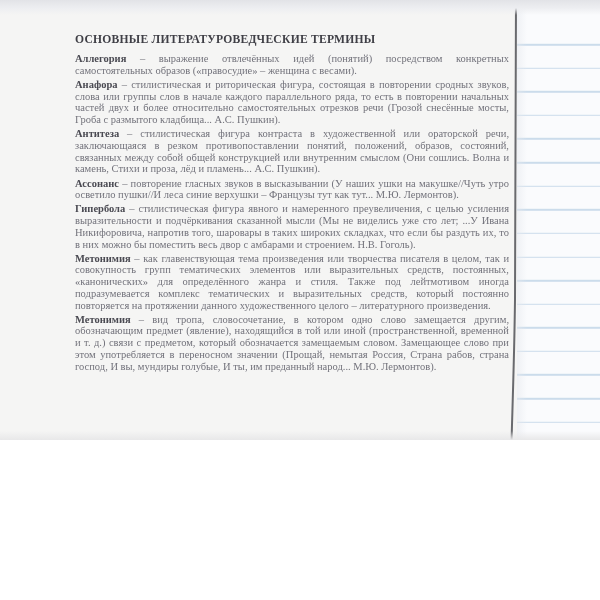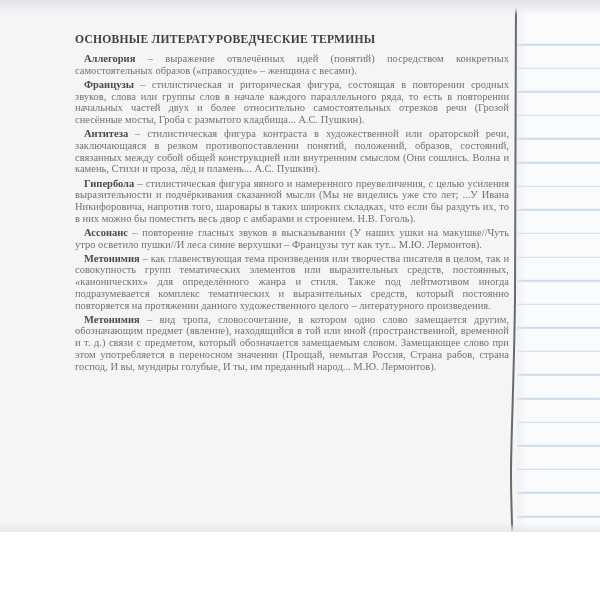--- a/index.html
+++ b/index.html
@@ -1,18 +1,18 @@
 <!DOCTYPE html>
 <html lang="ru"><head>
 <meta charset="utf-8">
 <style>
   html,body{margin:0;padding:0;background:#ffffff;}
   #photo{
     position:relative;
-    width:600px;height:532px;
+    width:600px;height:440px;
     overflow:hidden;
     background:var(--page-bg,#f5f5f4);
     font-family:"Liberation Serif","DejaVu Serif",serif;
   }
   
   .top-shade{
     position:absolute;left:0;top:0;width:600px;height:15px;
     background:linear-gradient(to bottom,#e2e3e7 0px,#edeef1 8px,rgba(246,246,245,0) 15px);
     pointer-events:none;
   }
@@ -53,21 +53,20 @@
   }
   .entry{
     font-size:10.5px;
     line-height:11.7px;
     text-align:justify;
     margin:0 0 2.5px 0;
   }
   .term{
     font-weight:bold;
     color:var(--term-text,#4a4a52);
-    margin-left:9px;
   }
 </style>
 </head>
 <body>
 
 <div id="photo" style="--page-bg: #f5f5f4; --notebook-bg: #fafbfd; --notebook-line: #cbdceb; --title-text: #3f3f46; --term-text: #4a4a52; --body-text: #72727b;">
 
   <div class="notebook"></div>
 
   <svg class="page-edge-svg" viewBox="0 0 16 600" xmlns="http://www.w3.org/2000/svg" aria-hidden="true">
@@ -78,34 +77,34 @@
   <div class="bottom-shade"></div>
 
   <div class="text-block">
     <div class="doc-title">ОСНОВНЫЕ ЛИТЕРАТУРОВЕДЧЕСКИЕ ТЕРМИНЫ</div>
 
     <p class="entry">
       <span class="term">Аллегория</span>
       <span>– выражение отвлечённых идей (понятий) посредством конкретных самостоятельных образов («правосудие» – женщина с весами).</span>
     </p>
     <p class="entry">
-      <span class="term">Французы</span>
+      <span class="term">Анафора</span>
       <span>– стилистическая и риторическая фигура, состоящая в повторении сродных звуков, слова или группы слов в начале каждого параллельного ряда, то есть в повторении начальных частей двух и более относительно самостоятельных отрезков речи (Грозой снесённые мосты, Гроба с размытого кладбища... А.С. Пушкин).</span>
     </p>
     <p class="entry">
       <span class="term">Антитеза</span>
       <span>– стилистическая фигура контраста в художественной или ораторской речи, заключающаяся в резком противопоставлении понятий, положений, образов, состояний, связанных между собой общей конструкцией или внутренним смыслом (Они сошлись. Волна и камень, Стихи и проза, лёд и пламень... А.С. Пушкин).</span>
     </p>
     <p class="entry">
+      <span class="term">Ассонанс</span>
+      <span>– повторение гласных звуков в высказывании (У наших ушки на макушке//Чуть утро осветило пушки//И леса синие верхушки – Французы тут как тут... М.Ю. Лермонтов).</span>
+    </p>
+    <p class="entry">
       <span class="term">Гипербола</span>
       <span>– стилистическая фигура явного и намеренного преувеличения, с целью усиления выразительности и подчёркивания сказанной мысли (Мы не виделись уже сто лет; ...У Ивана Никифоровича, напротив того, шаровары в таких широких складках, что если бы раздуть их, то в них можно бы поместить весь двор с амбарами и строением. Н.В. Гоголь).</span>
-    </p>
-    <p class="entry">
-      <span class="term">Ассонанс</span>
-      <span>– повторение гласных звуков в высказывании (У наших ушки на макушке//Чуть утро осветило пушки//И леса синие верхушки – Французы тут как тут... М.Ю. Лермонтов).</span>
     </p>
     <p class="entry">
       <span class="term">Метонимия</span>
       <span>– как главенствующая тема произведения или творчества писателя в целом, так и совокупность групп тематических элементов или выразительных средств, постоянных, «канонических» для определённого жанра и стиля. Также под лейтмотивом иногда подразумевается комплекс тематических и выразительных средств, который постоянно повторяется на протяжении данного художественного целого – литературного произведения.</span>
     </p>
     <p class="entry">
       <span class="term">Метонимия</span>
       <span>– вид тропа, словосочетание, в котором одно слово замещается другим, обозначающим предмет (явление), находящийся в той или иной (пространственной, временной и т. д.) связи с предметом, который обозначается замещаемым словом. Замещающее слово при этом употребляется в переносном значении (Прощай, немытая Россия, Страна рабов, страна господ, И вы, мундиры голубые, И ты, им преданный народ... М.Ю. Лермонтов).</span>
     </p>
   </div>

